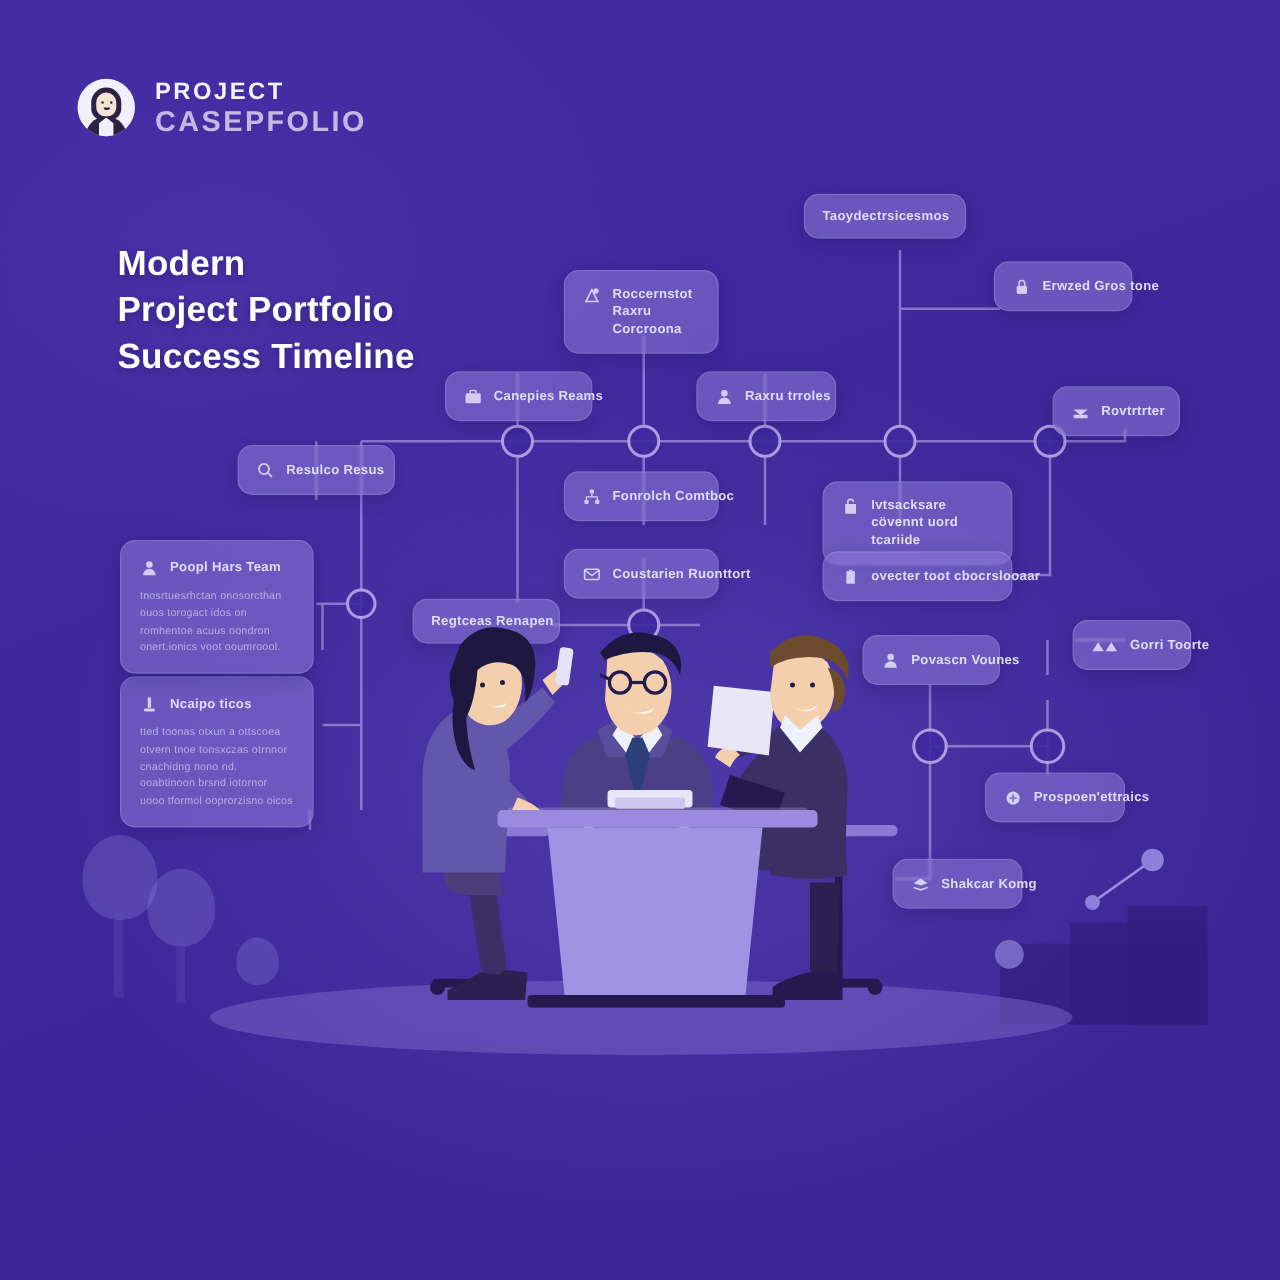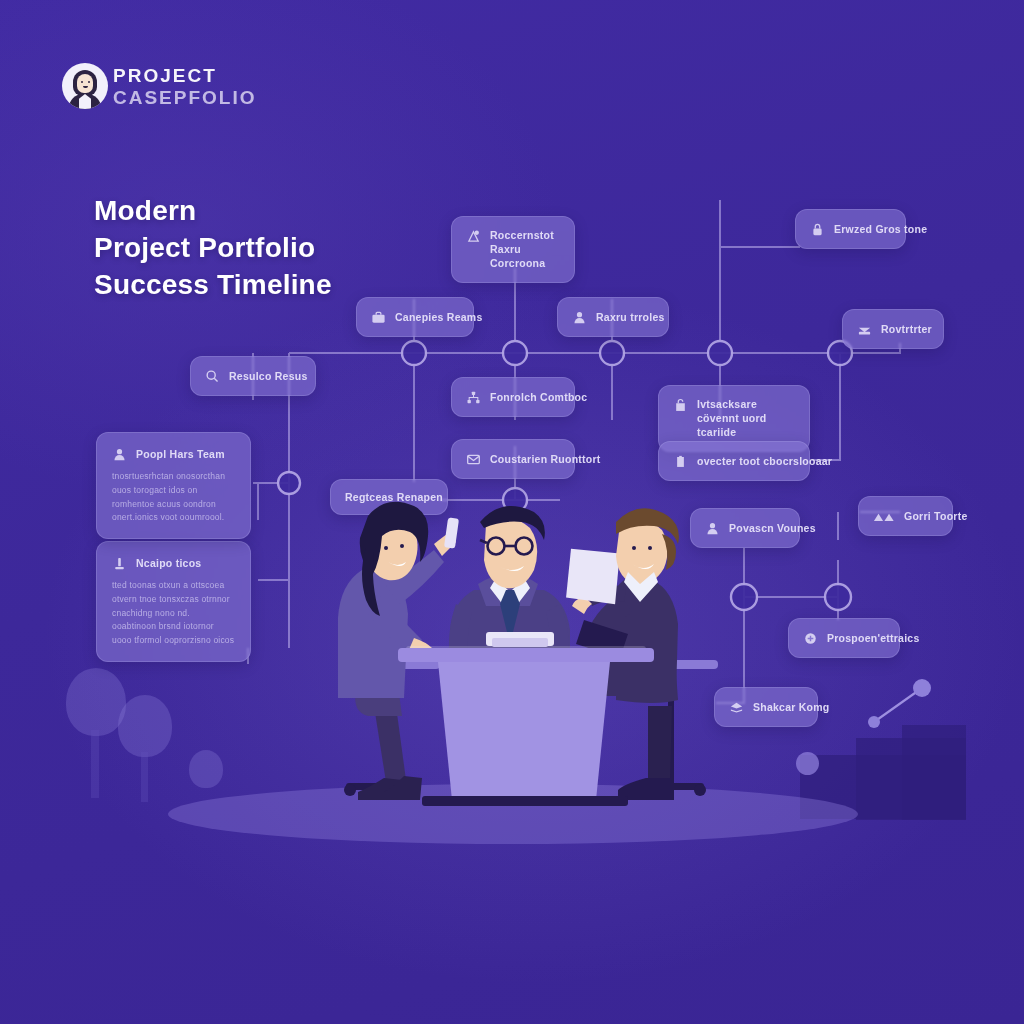--- a/index.html
+++ b/index.html
@@ -13,35 +13,35 @@
     position:absolute; inset:0;
     width:1024px; height:1024px;
     background:
       radial-gradient(ellipse 700px 500px at 52% 62%, rgba(124,104,214,.28), rgba(124,104,214,0) 70%),
       radial-gradient(ellipse 520px 380px at 18% 22%, rgba(90,66,180,.30), rgba(90,66,180,0) 72%),
       linear-gradient(160deg,#412ba3 0%, #3d289a 45%, #3a2594 100%);
     overflow:hidden;
   }
 
   
-  .brand{ position:absolute; left:62px; top:63px; display:flex; align-items:center; gap:5px; }
+  .brand{ position:absolute; left:62px; top:63px; display:flex; align-items:center; gap:16px; }
   .brand-badge{
     width:46px; height:46px; border-radius:50%;
     background:#f2f0fb; position:relative; overflow:hidden; flex:none;
   }
   .bb-hair{ position:absolute; left:11px; top:7px; width:24px; height:26px; border-radius:12px 12px 9px 9px; background:#2c2342; }
   .bb-face{ position:absolute; left:15px; top:11px; width:16px; height:19px; border-radius:8px 8px 7px 7px; background:#f6e3d3; }
   .bb-eye{ position:absolute; width:2px; height:2px; border-radius:50%; background:#2c2342; top:18px; }
   .bb-eye.l{ left:19px; } .bb-eye.r{ left:26px; }
   .bb-smile{ position:absolute; left:21px; top:23px; width:5px; height:2px; border-radius:0 0 3px 3px; background:#2c2342; }
   .bb-body{ position:absolute; left:7px; top:31px; width:32px; height:18px; border-radius:14px 14px 0 0; background:#2c2342; }
   .bb-shirt{ position:absolute; left:17px; top:31px; width:12px; height:16px; background:#f2f0fb; clip-path:polygon(50% 0,100% 30%,100% 100%,0 100%,0 30%); }
   .brand-text{ display:flex; flex-direction:column; line-height:1.0; }
   .brand-l1{ font-size:19px; font-weight:700; letter-spacing:2.0px; color:#ffffff; opacity:.95; }
-  .brand-l2{ font-size:19px; font-weight:700; letter-spacing:2.0px; color:#e6e1f7; opacity:.78; margin-top:3px; }
+  .brand-l2{ font-size:23px; font-weight:700; letter-spacing:2.0px; color:#e6e1f7; opacity:.78; margin-top:3px; }
 
   
   .headline{
     position:absolute; left:94px; top:192px;
     font-size:28px; font-weight:700; line-height:1.33;
     color:#ffffff; letter-spacing:.2px; white-space:pre-line;
     text-shadow:0 2px 6px rgba(20,10,60,.30);
     z-index:6;
   }
 
@@ -315,20 +315,25 @@
         <svg viewBox="0 0 16 16" fill="#e6e1f9">
           <circle cx="8" cy="5" r="2.8"></circle>
           <path d="M2.6 14a5.4 5.4 0 0 1 10.8 0Z"></path>
         </svg>
       </span>
     <span class="txt">
         <span class="ttl">Raxru trroles</span>
       </span>
   </div>
 
+  <div class="node center" style="left:643px;top:155px;width:130px;justify-content:center;">
+    <span class="txt">
+        <span class="ttl">Taoydectrsicesmos</span>
+      </span>
+  </div>
 
   <div class="node center" style="left:795px;top:209px;width:111px;">
     <span class="ico">
         <svg viewBox="0 0 16 16" fill="#e6e1f9">
           <rect x="3.6" y="7" width="8.8" height="7" rx="1.4"></rect>
           <path d="M5.6 7V5a2.4 2.4 0 0 1 4.8 0v2" fill="none" stroke="#e6e1f9" stroke-width="1.4"></path>
         </svg>
       </span>
     <span class="txt">
         <span class="ttl">Erwzed Gros tone</span>

